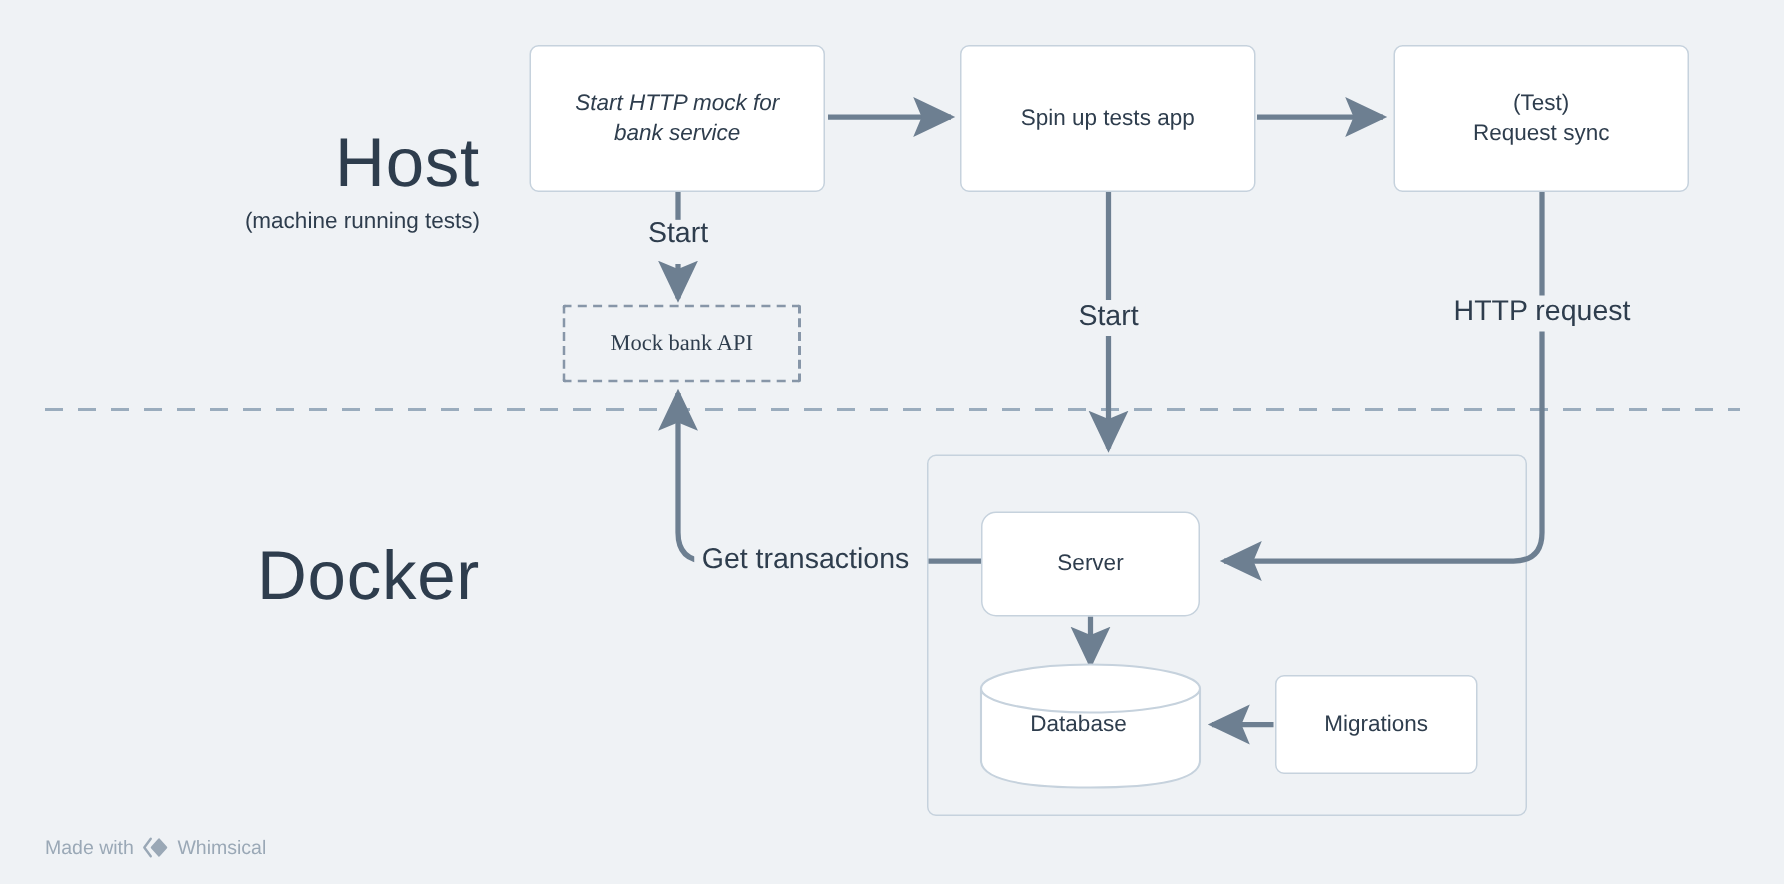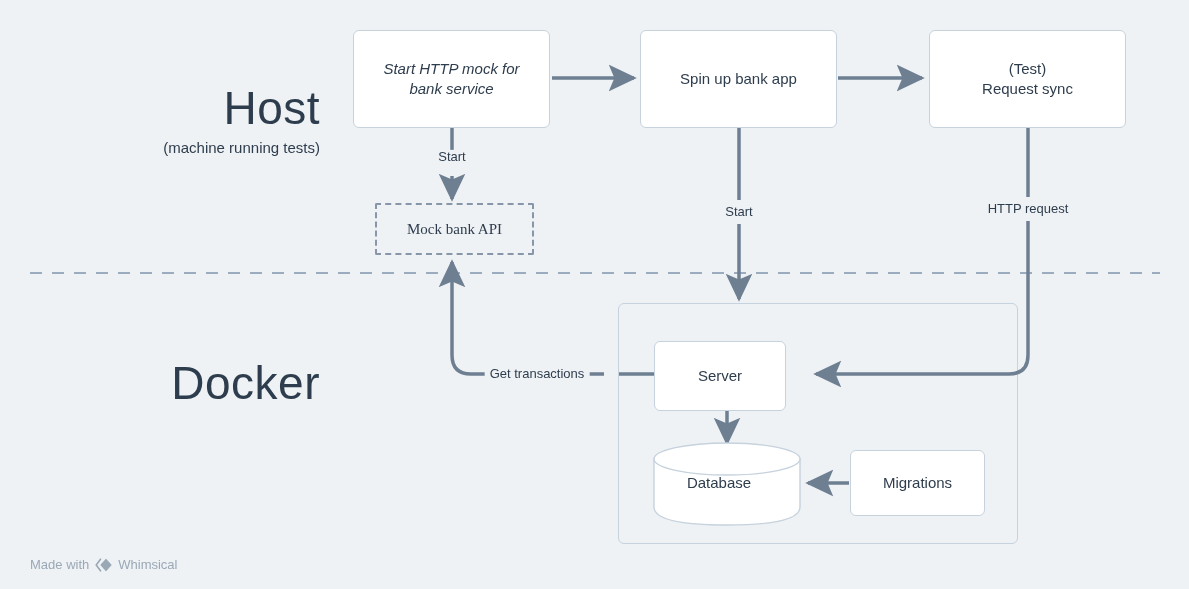--- a/index.html
+++ b/index.html
@@ -53,21 +53,21 @@
     font-weight: 400;
   }
   .zone-sub {
     font-size: 15px;
     margin-top: 8px;
     color: #2e3d4d;
   }
   .edge-label {
     position: absolute;
     color: #2e3d4d;
-    font-size: 13px;
+    font-size: 19px;
     background: #eff2f5;
     padding: 0 5px;
     white-space: nowrap;
     line-height: 1.1;
   }
   .container-box {
     position: absolute;
     border: 1px solid #c6d2dd;
     border-radius: 6px;
     background: transparent;
@@ -147,35 +147,35 @@
   </svg>
 
   <div class="node" style="left:353px; top:30px; width:197px; height:98px;font-style:italic;">
     <div>
       <div>Start HTTP mock for</div>
       <div>bank service</div>
     </div>
   </div>
 
   <div class="node" style="left:640px; top:30px; width:197px; height:98px;">
-    <div>Spin up bank app</div>
+    <div>Spin up tests app</div>
   </div>
 
   <div class="node" style="left:929px; top:30px; width:197px; height:98px;">
     <div>
       <div>(Test)</div>
       <div>Request sync</div>
     </div>
   </div>
 
   <div class="node dashed" style="left:375px; top:203px; width:159px; height:52px;font-family:Liberation Serif, serif;">
     <div>Mock bank API</div>
   </div>
 
-  <div class="node" style="left:654px; top:341px; width:132px; height:70px;">
+  <div class="node" style="left:654px; top:341px; width:146px; height:70px;border-radius:10px;">
     <div>Server</div>
   </div>
 
   <div class="db-label" style="left:654px; top:483px; width:130px; margin-top:-9px;">Database</div>
 
   <div class="node" style="left:850px; top:450px; width:135px; height:66px;text-align:center;">
     <div>Migrations</div>
   </div>
 
   <div class="edge-label" style="left:452px; top:157px; transform:translate(-50%,-50%);">Start</div>

